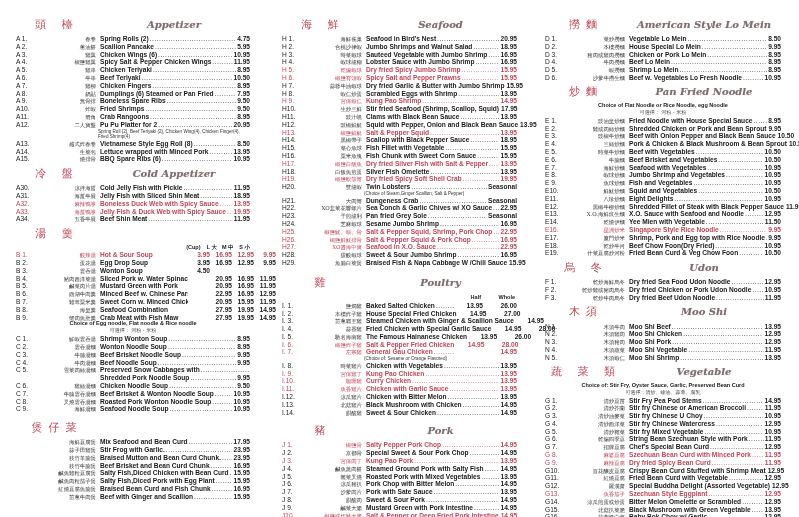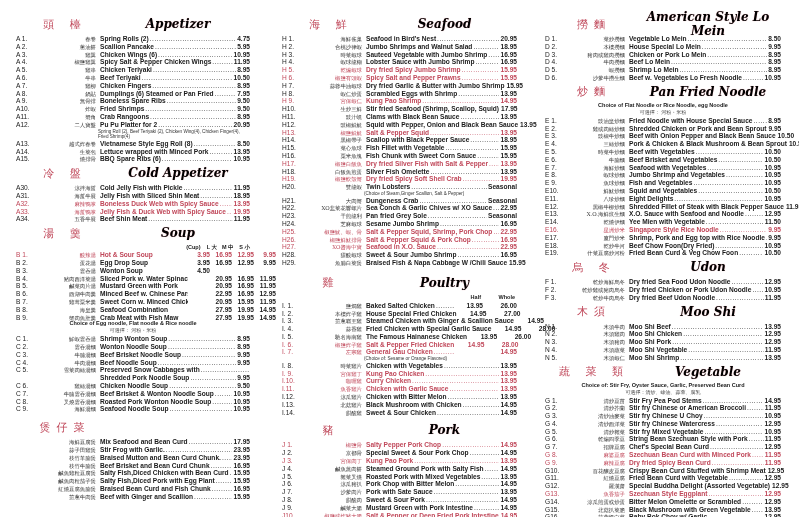--- a/index.html
+++ b/index.html
@@ -2,23 +2,23 @@
 <html><head>
 <meta charset="utf-8">
 <style>
   html,body{margin:0;padding:0;background:#fff;}
   body{width:799px;height:517px;overflow:hidden;font-family:"Liberation Sans",sans-serif;color:#1a1a1a;}
   .page{position:relative;width:799px;height:517px;display:flex;}
   .col{position:relative;height:517px;box-sizing:border-box;padding-top:14px;}
   .col1{width:268px;padding-left:16px;padding-right:18px;}
   .col2{width:268px;padding-left:14px;padding-right:18px;}
   .col3{width:263px;padding-left:14px;padding-right:14px;}
-  .sec-head{display:flex;align-items:center;height:20px;margin:0 0 1px 8px;}
+  .sec-head{display:flex;align-items:center;height:20px;margin:0 0 1px 0;}
   .sec-head .cn{font-family:"DejaVu Serif",serif;color:#c0485a;font-size:11px;letter-spacing:6px;width:82px;text-align:center;}
-  .sec-head .en{font-family:"DejaVu Serif",serif;font-style:italic;font-weight:bold;color:#000000;font-size:12px;text-shadow:0 0 1px #e8a0a8;flex:1;text-align:center;}
+  .sec-head .en{font-family:"DejaVu Serif",serif;font-style:italic;font-weight:bold;color:#737373;font-size:10px;text-shadow:0 0 1px #e8a0a8;flex:1;text-align:center;}
   .sec-sub{font-size:5.5px;font-weight:bold;text-align:center;margin:-1px 0 1px 0;}
   .sec-sub2{font-size:5px;text-align:center;color:#444;margin:0 0 2px 0;font-family:"DejaVu Serif",serif;}
   .row{display:flex;align-items:baseline;font-size:6.6px;line-height:7.8px;height:7.8px;white-space:nowrap;}
   .row .code{width:22px;flex:none;}
   .row .cname{width:58px;flex:none;text-align:right;padding-right:4px;font-family:"DejaVu Serif",serif;font-size:5.4px;color:#333;overflow:hidden;}
   .row .name{flex:none;font-weight:bold;}
   .row .dots{flex:1;overflow:hidden;margin:0 1px;}
   .row .dots::before{content:"................................................................................................................................................";letter-spacing:0.5px;}
   .row .price{flex:none;text-align:right;font-weight:bold;}
   .row.spicy{color:#c0485a;}
@@ -190,21 +190,20 @@
           <span class="code">A34.</span>
           <span class="cname">五香牛展</span>
           <span class="name">Beef Shin Meat</span>
           <span class="dots"></span>
           <span class="price">11.95</span>
         </div>
       </div>
 
     <div class="sec-head">
       <span class="cn">湯 羹</span>
-      <span class="en">Soup</span>
     </div>
     <div class="soup-hdr">
       <span>(Cup)</span>
       <span>L 大</span>
       <span>M 中</span>
       <span>S 小</span>
     </div>
     <div>
         <div class="row soup-row spicy">
           <span class="code">B 1.</span>

